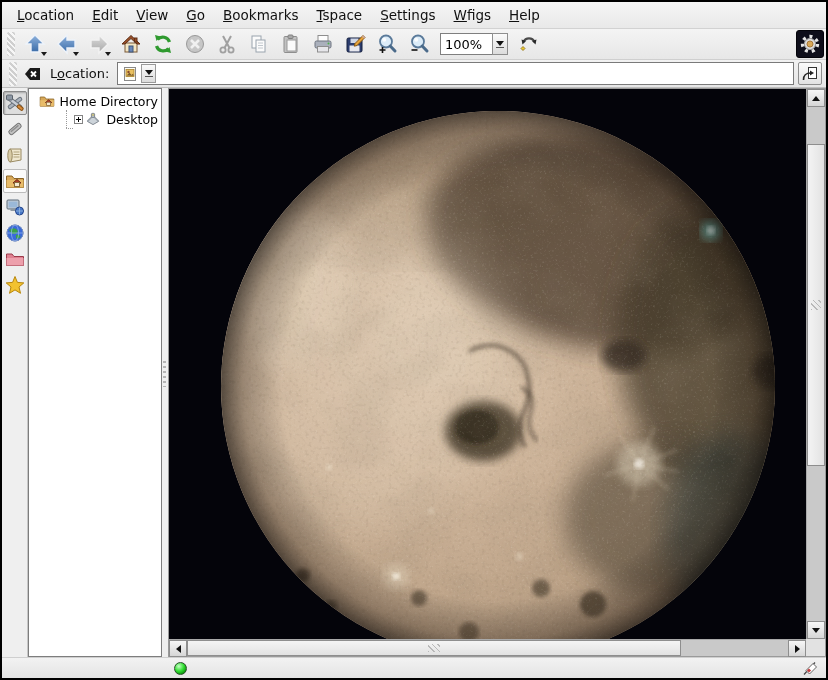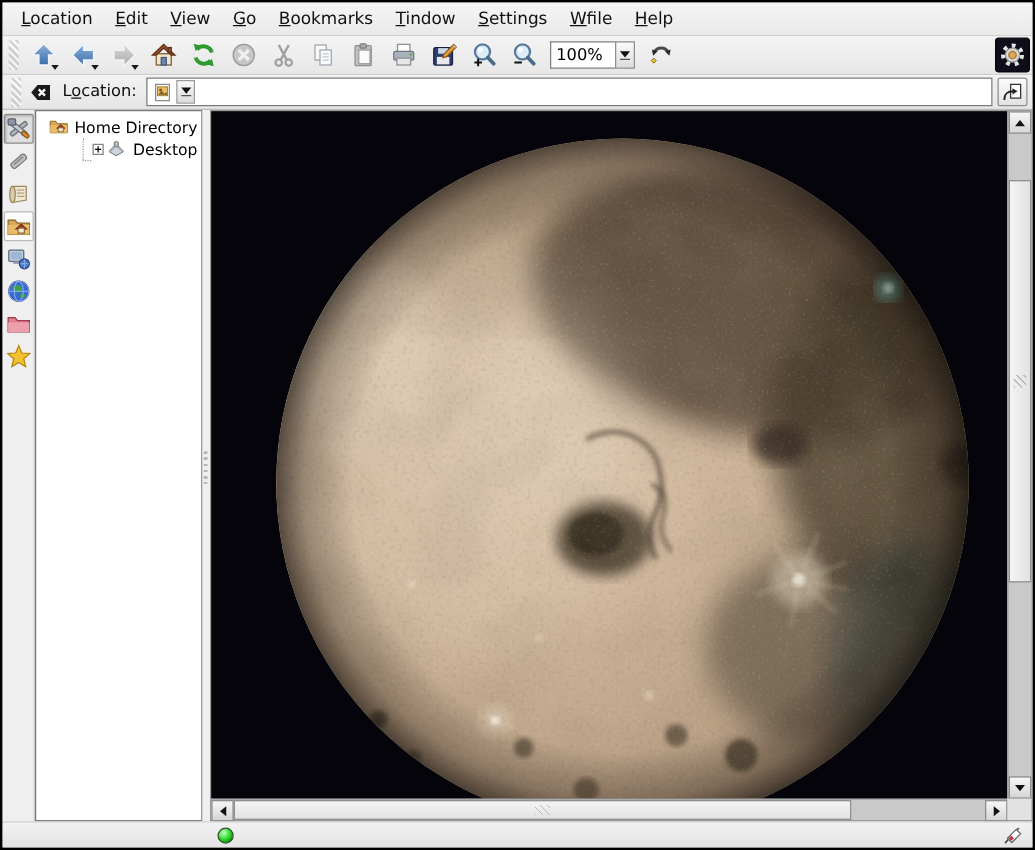--- a/index.html
+++ b/index.html
@@ -112,23 +112,23 @@
 <body>
 
 <div class="window">
 
   <div class="menubar">
     <span class="menu-item"><span></span><span class="key">L</span><span>ocation</span></span>
     <span class="menu-item"><span></span><span class="key">E</span><span>dit</span></span>
     <span class="menu-item"><span></span><span class="key">V</span><span>iew</span></span>
     <span class="menu-item"><span></span><span class="key">G</span><span>o</span></span>
     <span class="menu-item"><span></span><span class="key">B</span><span>ookmarks</span></span>
-    <span class="menu-item"><span></span><span class="key">T</span><span>indow</span></span>
+    <span class="menu-item"><span></span><span class="key">T</span><span>space</span></span>
     <span class="menu-item"><span></span><span class="key">S</span><span>ettings</span></span>
-    <span class="menu-item"><span></span><span class="key">W</span><span>file</span></span>
+    <span class="menu-item"><span></span><span class="key">W</span><span>figs</span></span>
     <span class="menu-item"><span></span><span class="key">H</span><span>elp</span></span>
   </div>
 
   <div class="toolbar">
     <div class="grip"></div>
 
     <div class="tbtn">
       <svg width="22" height="22" viewBox="0 0 22 22">
         <defs>
             <linearGradient id="gU" x1="0" y1="0" x2="0" y2="1">

